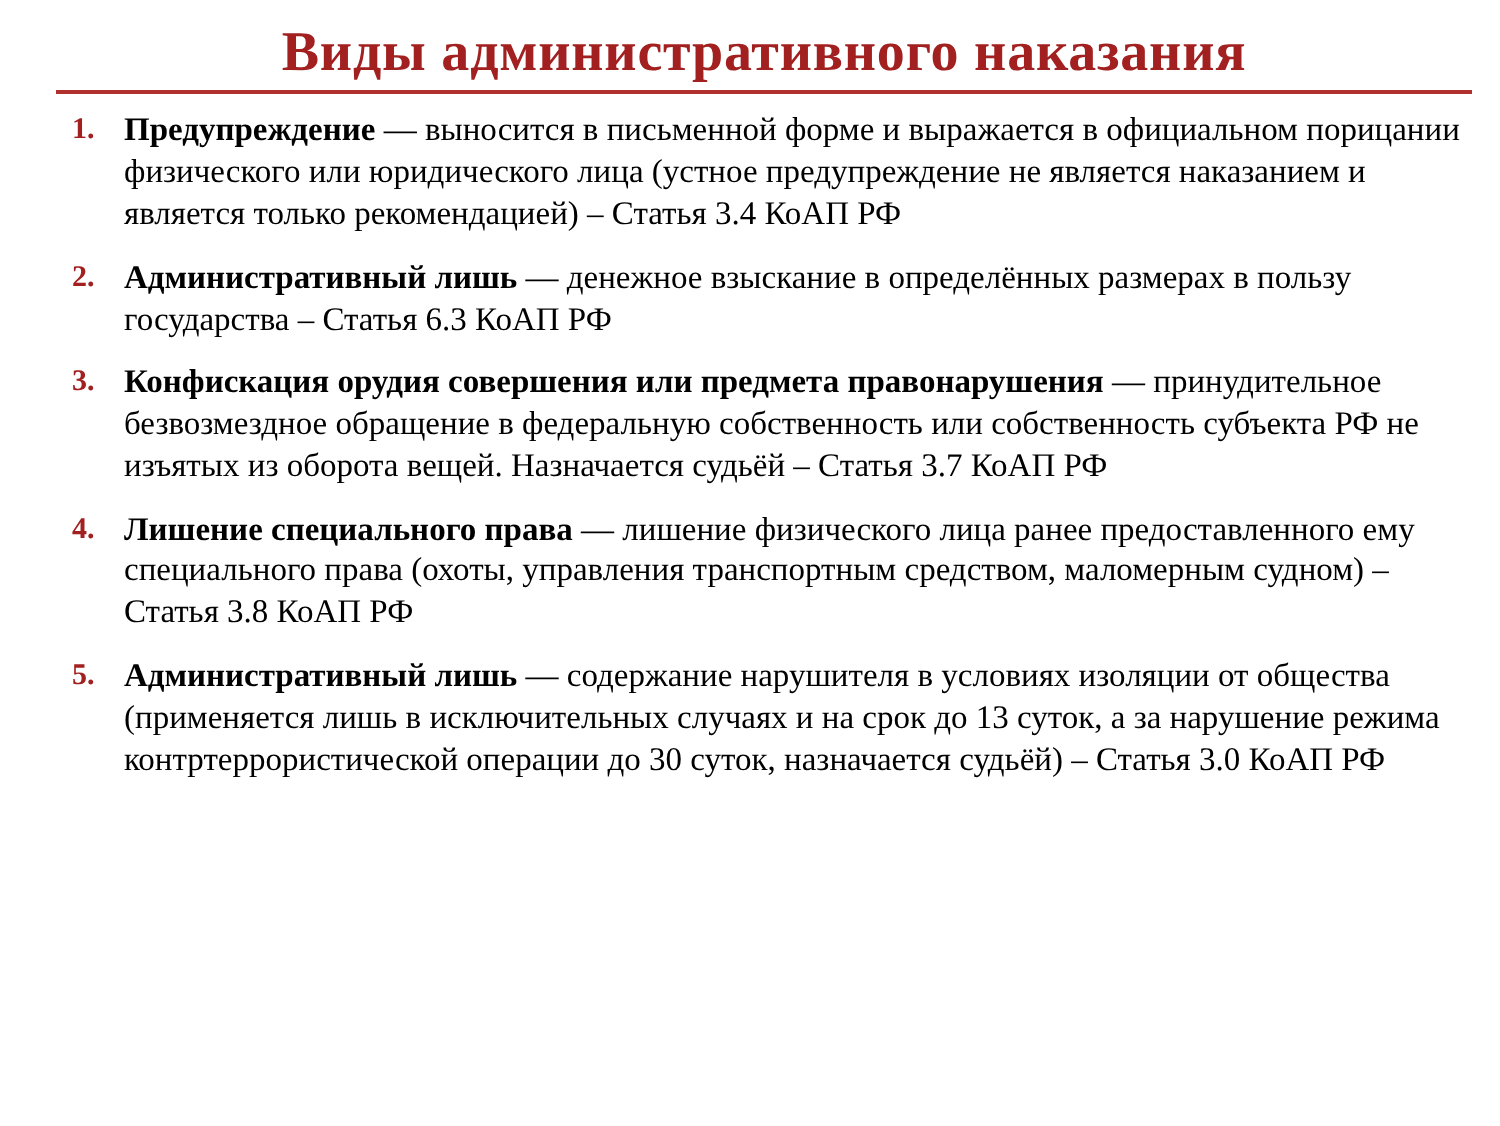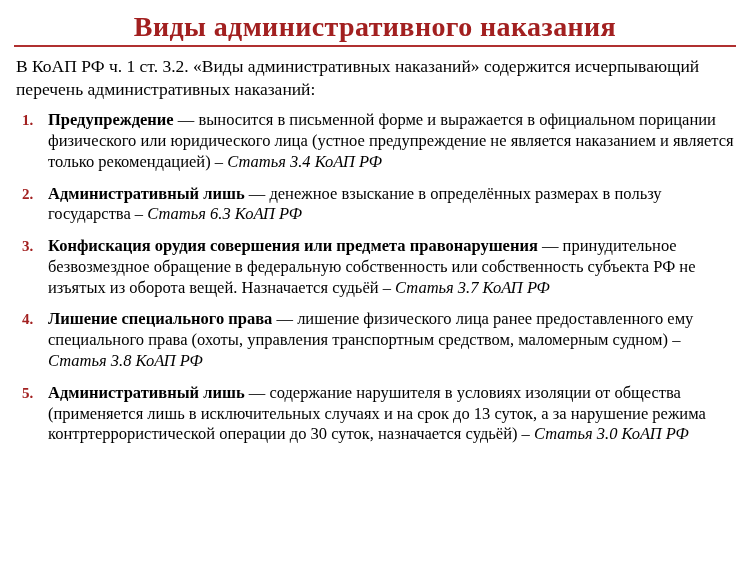--- a/index.html
+++ b/index.html
@@ -12,21 +12,21 @@
     background: #ffffff;
     font-family: "Liberation Serif", serif;
     color: #000000;
     overflow: hidden;
   }
   .slide {
     position: relative;
     width: 750px;
     height: 563px;
     box-sizing: border-box;
-    padding: 10px 14px 0 14px;
+    padding: 10px 14px 0 28px;
   }
   .title-wrap {
     text-align: center;
     position: relative;
     margin-bottom: 6px;
   }
   .title {
     font-family: "Liberation Serif", serif;
     font-weight: bold;
     font-size: 28px;
@@ -66,37 +66,35 @@
     top: 1px;
     color: #a22020;
     font-weight: bold;
     font-size: 15px;
     font-family: "Liberation Serif", serif;
   }
   .term {
     font-weight: bold;
   }
   .article {
-    font-style: italic;
   }
   .body-text {
     font-style: normal;
   }
 </style>
 </head>
 <body>
 
 <div class="slide">
 
   <div class="title-wrap">
     <div class="title">Виды административного наказания</div>
     <div class="title-rule"></div>
   </div>
 
-  <p class="intro">В КоАП РФ ч. 1 ст. 3.2. «Виды административных наказаний» содержится исчерпывающий перечень административных наказаний:</p>
 
   <ol class="punish-list">
 
     <li>
       <span class="num">1.</span>
       <span class="term">Предупреждение</span><span class="body-text"> — </span><span class="body-text">выносится в письменной форме и выражается в официальном порицании физического или юридического лица (устное предупреждение не является наказанием и является только рекомендацией) – </span><span class="article">Статья 3.4 КоАП РФ</span>
     </li>
 
     <li>
       <span class="num">2.</span>

